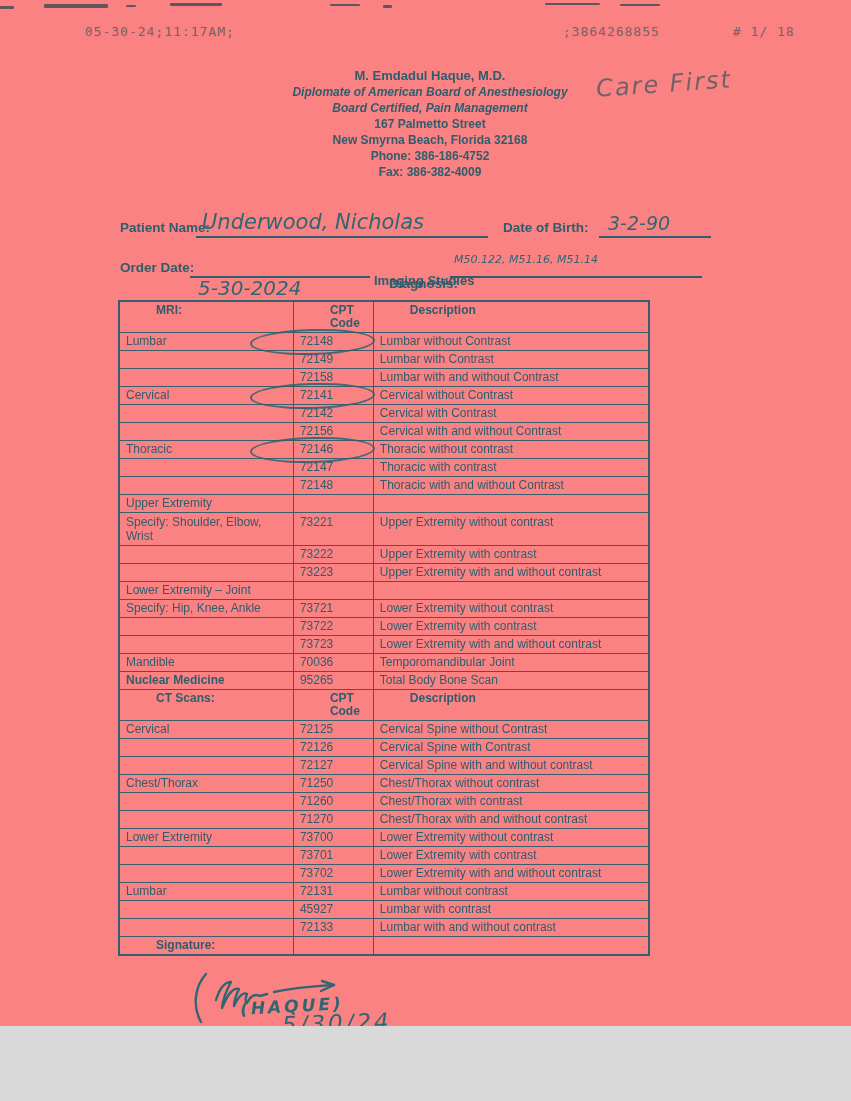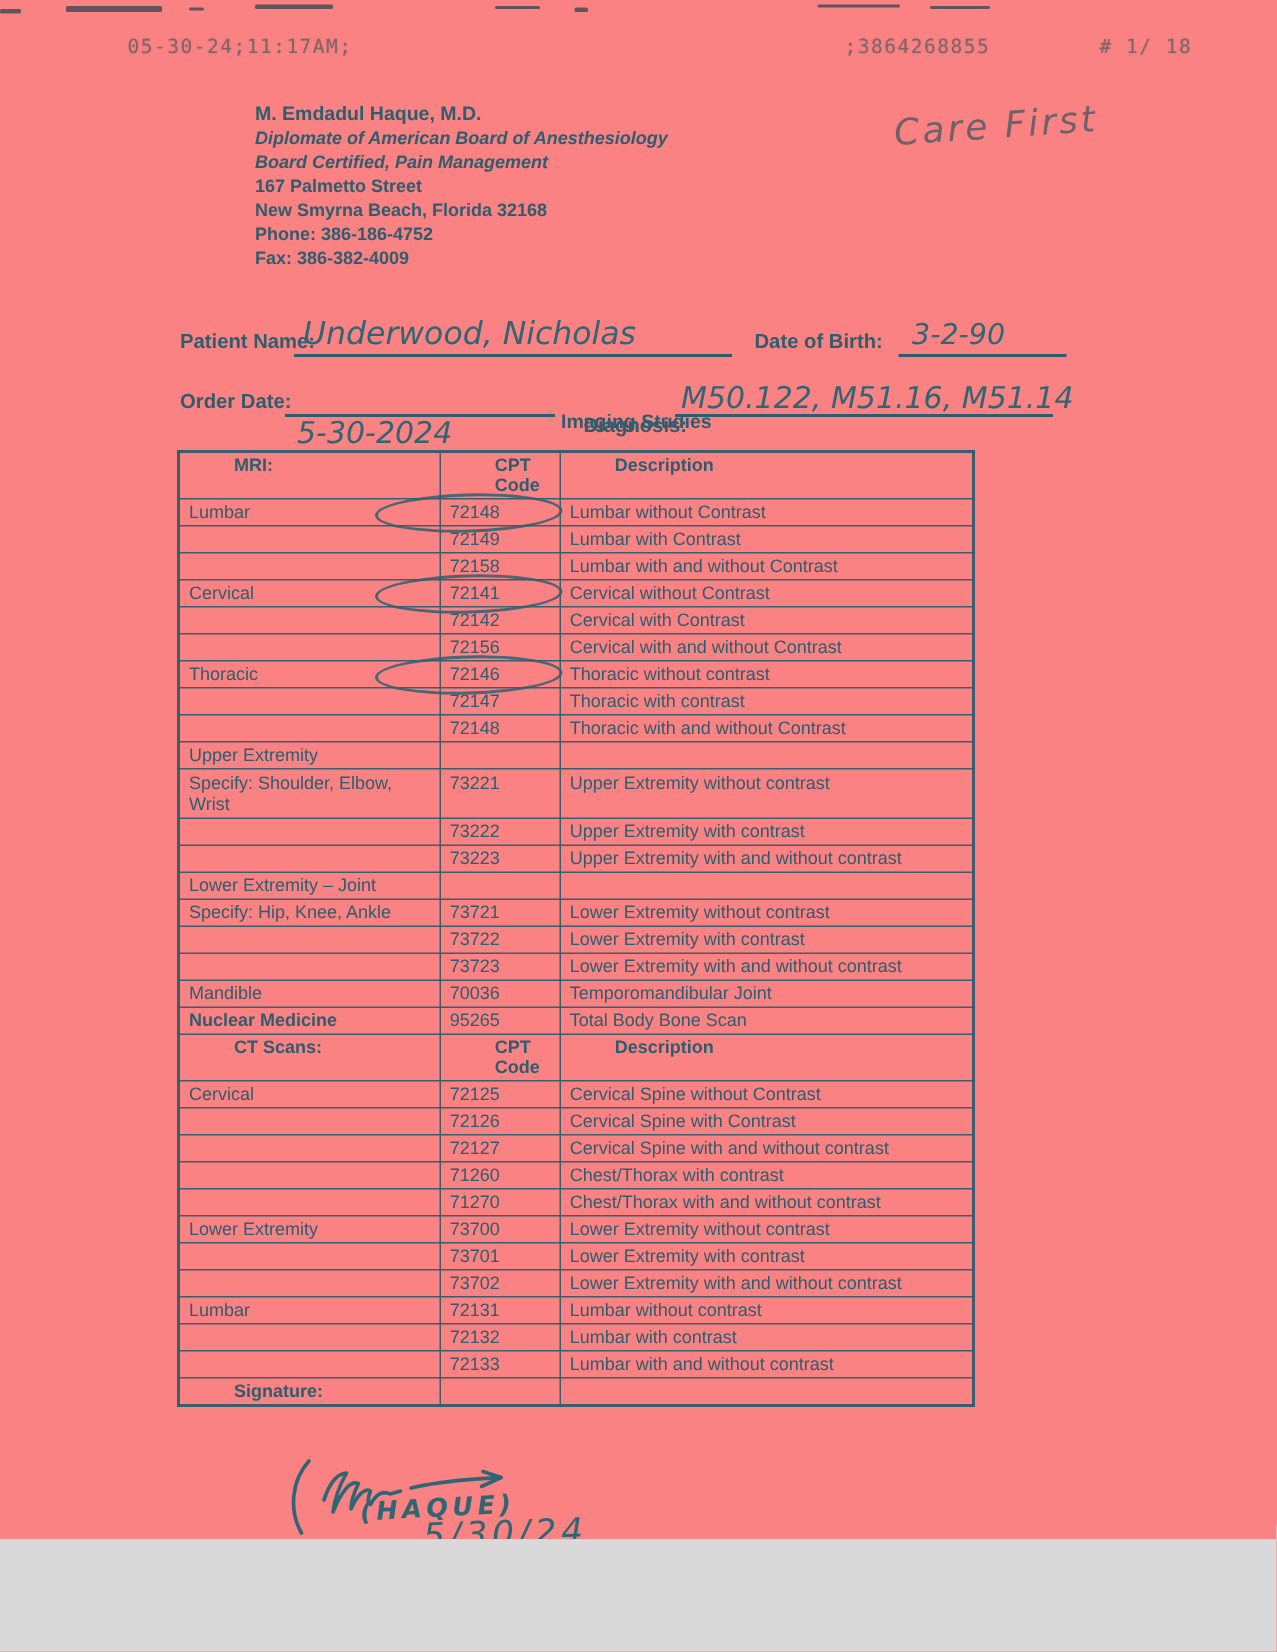--- a/index.html
+++ b/index.html
@@ -27,21 +27,21 @@
     font-size:13px;letter-spacing:1px;
     color:rgba(66,86,94,.55);
     text-shadow:0 0 1px rgba(66,86,94,.35);
   }
   .fax-ts{position:absolute;left:85px;top:0;}
   .fax-num{position:absolute;left:563px;top:0;}
   .fax-page{position:absolute;left:733px;top:0;}
   
   .letterhead{
     position:absolute;left:170px;top:68px;width:520px;
-    text-align:left;line-height:16px;font-size:12px;font-weight:600;
+    text-align:center;line-height:16px;font-size:12px;font-weight:600;
     color:var(--ink);
   }
   .lh-name{font-size:13px;font-weight:700;}
   .lh-italic{font-style:italic;}
   
   .hand{
     font-family:"DejaVu Sans",sans-serif;
     font-style:italic;
     color:var(--hand);
     white-space:nowrap;
@@ -136,21 +136,21 @@
   <div class="wval hand" style="left:202px;top:210px;font-size:21px;">Underwood, Nicholas</div>
   <div class="lbl" style="left:503px;top:220px;">Date of Birth:</div>
   <div class="wline" style="left:599px;top:216px;width:112px;"></div>
   <div class="wval hand" style="left:608px;top:212px;font-size:19px;">3-2-90</div>
 
   <div class="lbl" style="left:120px;top:260px;">Order Date:</div>
   <div class="wline" style="left:190px;top:256px;width:180px;"></div>
   <div class="wval hand" style="left:198px;top:250px;font-size:20px;margin-top:26px;">5-30-2024</div>
   <div class="lbl" style="left:377px;top:276px;margin-left:12px;">Diagnosis:</div>
   <div class="wline" style="left:450px;top:256px;width:252px;"></div>
-  <div class="wval hand" style="left:454px;top:253px;font-size:20px;">M50.122, M51.16, M51.14</div>
+  <div class="wval hand" style="left:454px;top:253px;font-size:11px;">M50.122, M51.16, M51.14</div>
 
   <div class="section-title">Imaging Studies</div>
 
   <table class="imaging">
     <tbody>
         <tr class="hdr">
           <td class="c1">MRI:</td>
           <td class="c2">CPT Code</td>
           <td class="c3">Description</td>
         </tr>
@@ -263,20 +263,25 @@
           <td class="c1"></td>
           <td class="c2">72126</td>
           <td class="c3">Cervical Spine with Contrast</td>
         </tr>
         <tr>
           <td class="c1"></td>
           <td class="c2">72127</td>
           <td class="c3">Cervical Spine with and without contrast</td>
         </tr>
         <tr>
+          <td class="c1">Chest/Thorax</td>
+          <td class="c2">71250</td>
+          <td class="c3">Chest/Thorax without contrast</td>
+        </tr>
+        <tr>
           <td class="c1"></td>
           <td class="c2">71260</td>
           <td class="c3">Chest/Thorax with contrast</td>
         </tr>
         <tr>
           <td class="c1"></td>
           <td class="c2">71270</td>
           <td class="c3">Chest/Thorax with and without contrast</td>
         </tr>
         <tr>
@@ -294,21 +299,21 @@
           <td class="c2">73702</td>
           <td class="c3">Lower Extremity with and without contrast</td>
         </tr>
         <tr>
           <td class="c1">Lumbar</td>
           <td class="c2">72131</td>
           <td class="c3">Lumbar without contrast</td>
         </tr>
         <tr>
           <td class="c1"></td>
-          <td class="c2">72132</td>
+          <td class="c2">45927</td>
           <td class="c3">Lumbar with contrast</td>
         </tr>
         <tr>
           <td class="c1"></td>
           <td class="c2">72133</td>
           <td class="c3">Lumbar with and without contrast</td>
         </tr>
         <tr class="hdr">
           <td class="c1">Signature:</td>
           <td class="c2"></td>

